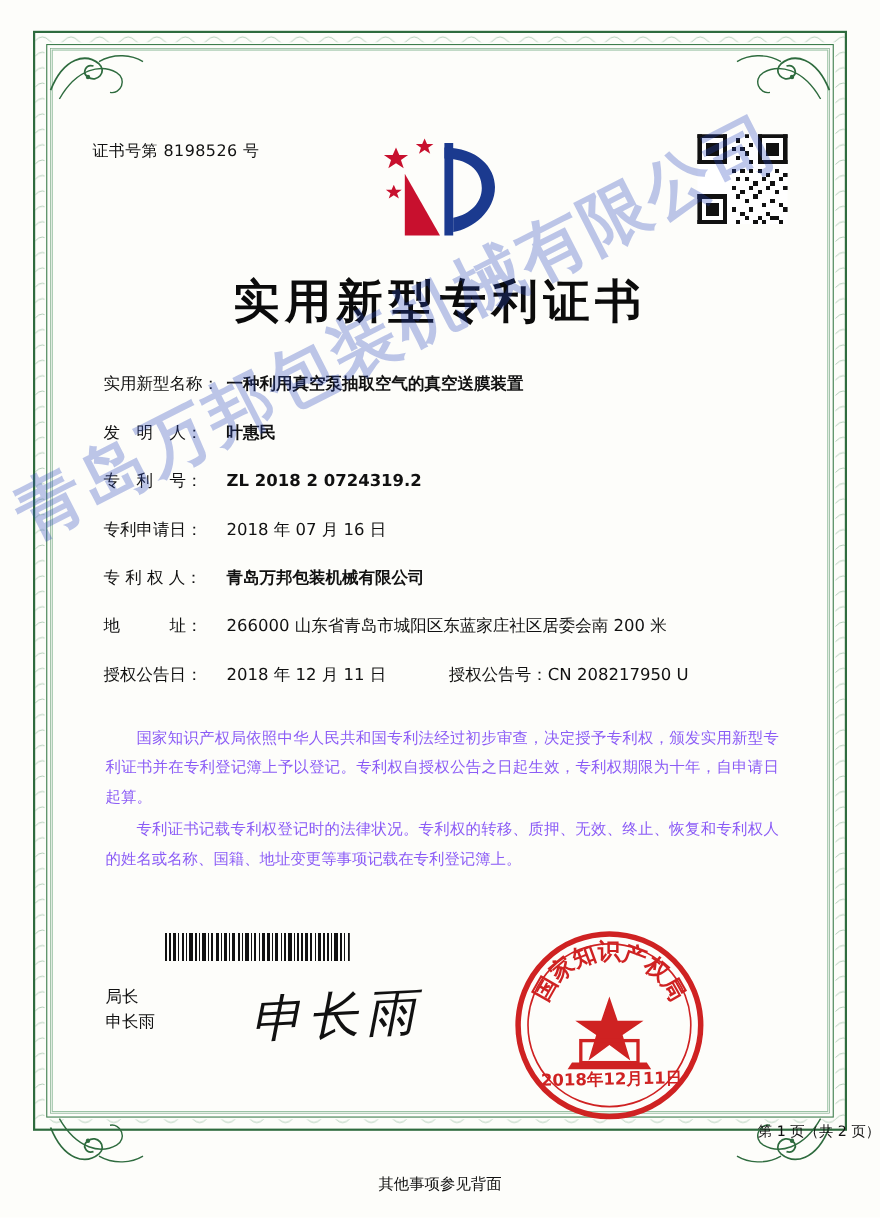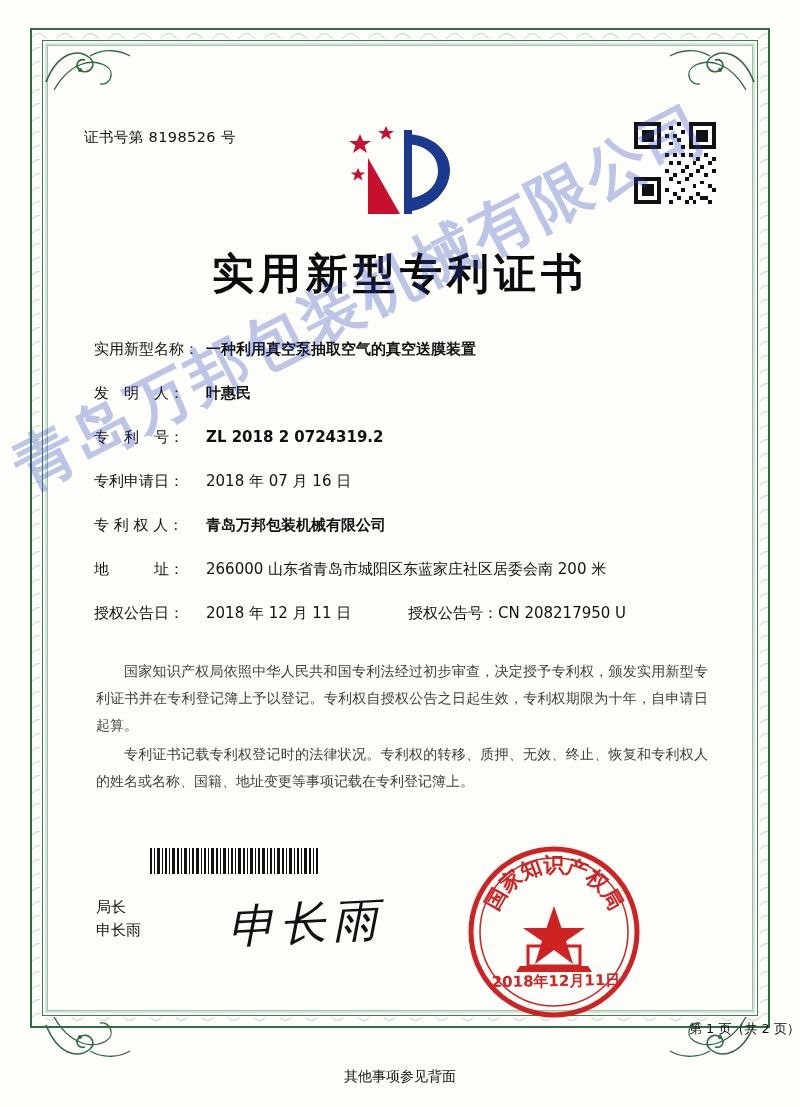--- a/index.html
+++ b/index.html
@@ -136,21 +136,21 @@
   }
 
   
   .paras {
     position: absolute;
     left: 96px;
     top: 658px;
     width: 612px;
     font-size: 14px;
     line-height: 27px;
-    color: #404040;
+    color: #8b5cf6;
     font-family: "DejaVu Serif", serif;
   }
   .para { text-indent: 28px; margin: 0 0 2px 0; text-align: justify; }
 
   
   .barcode {
     position: absolute;
     left: 150px;
     top: 848px;
     width: 168px;

